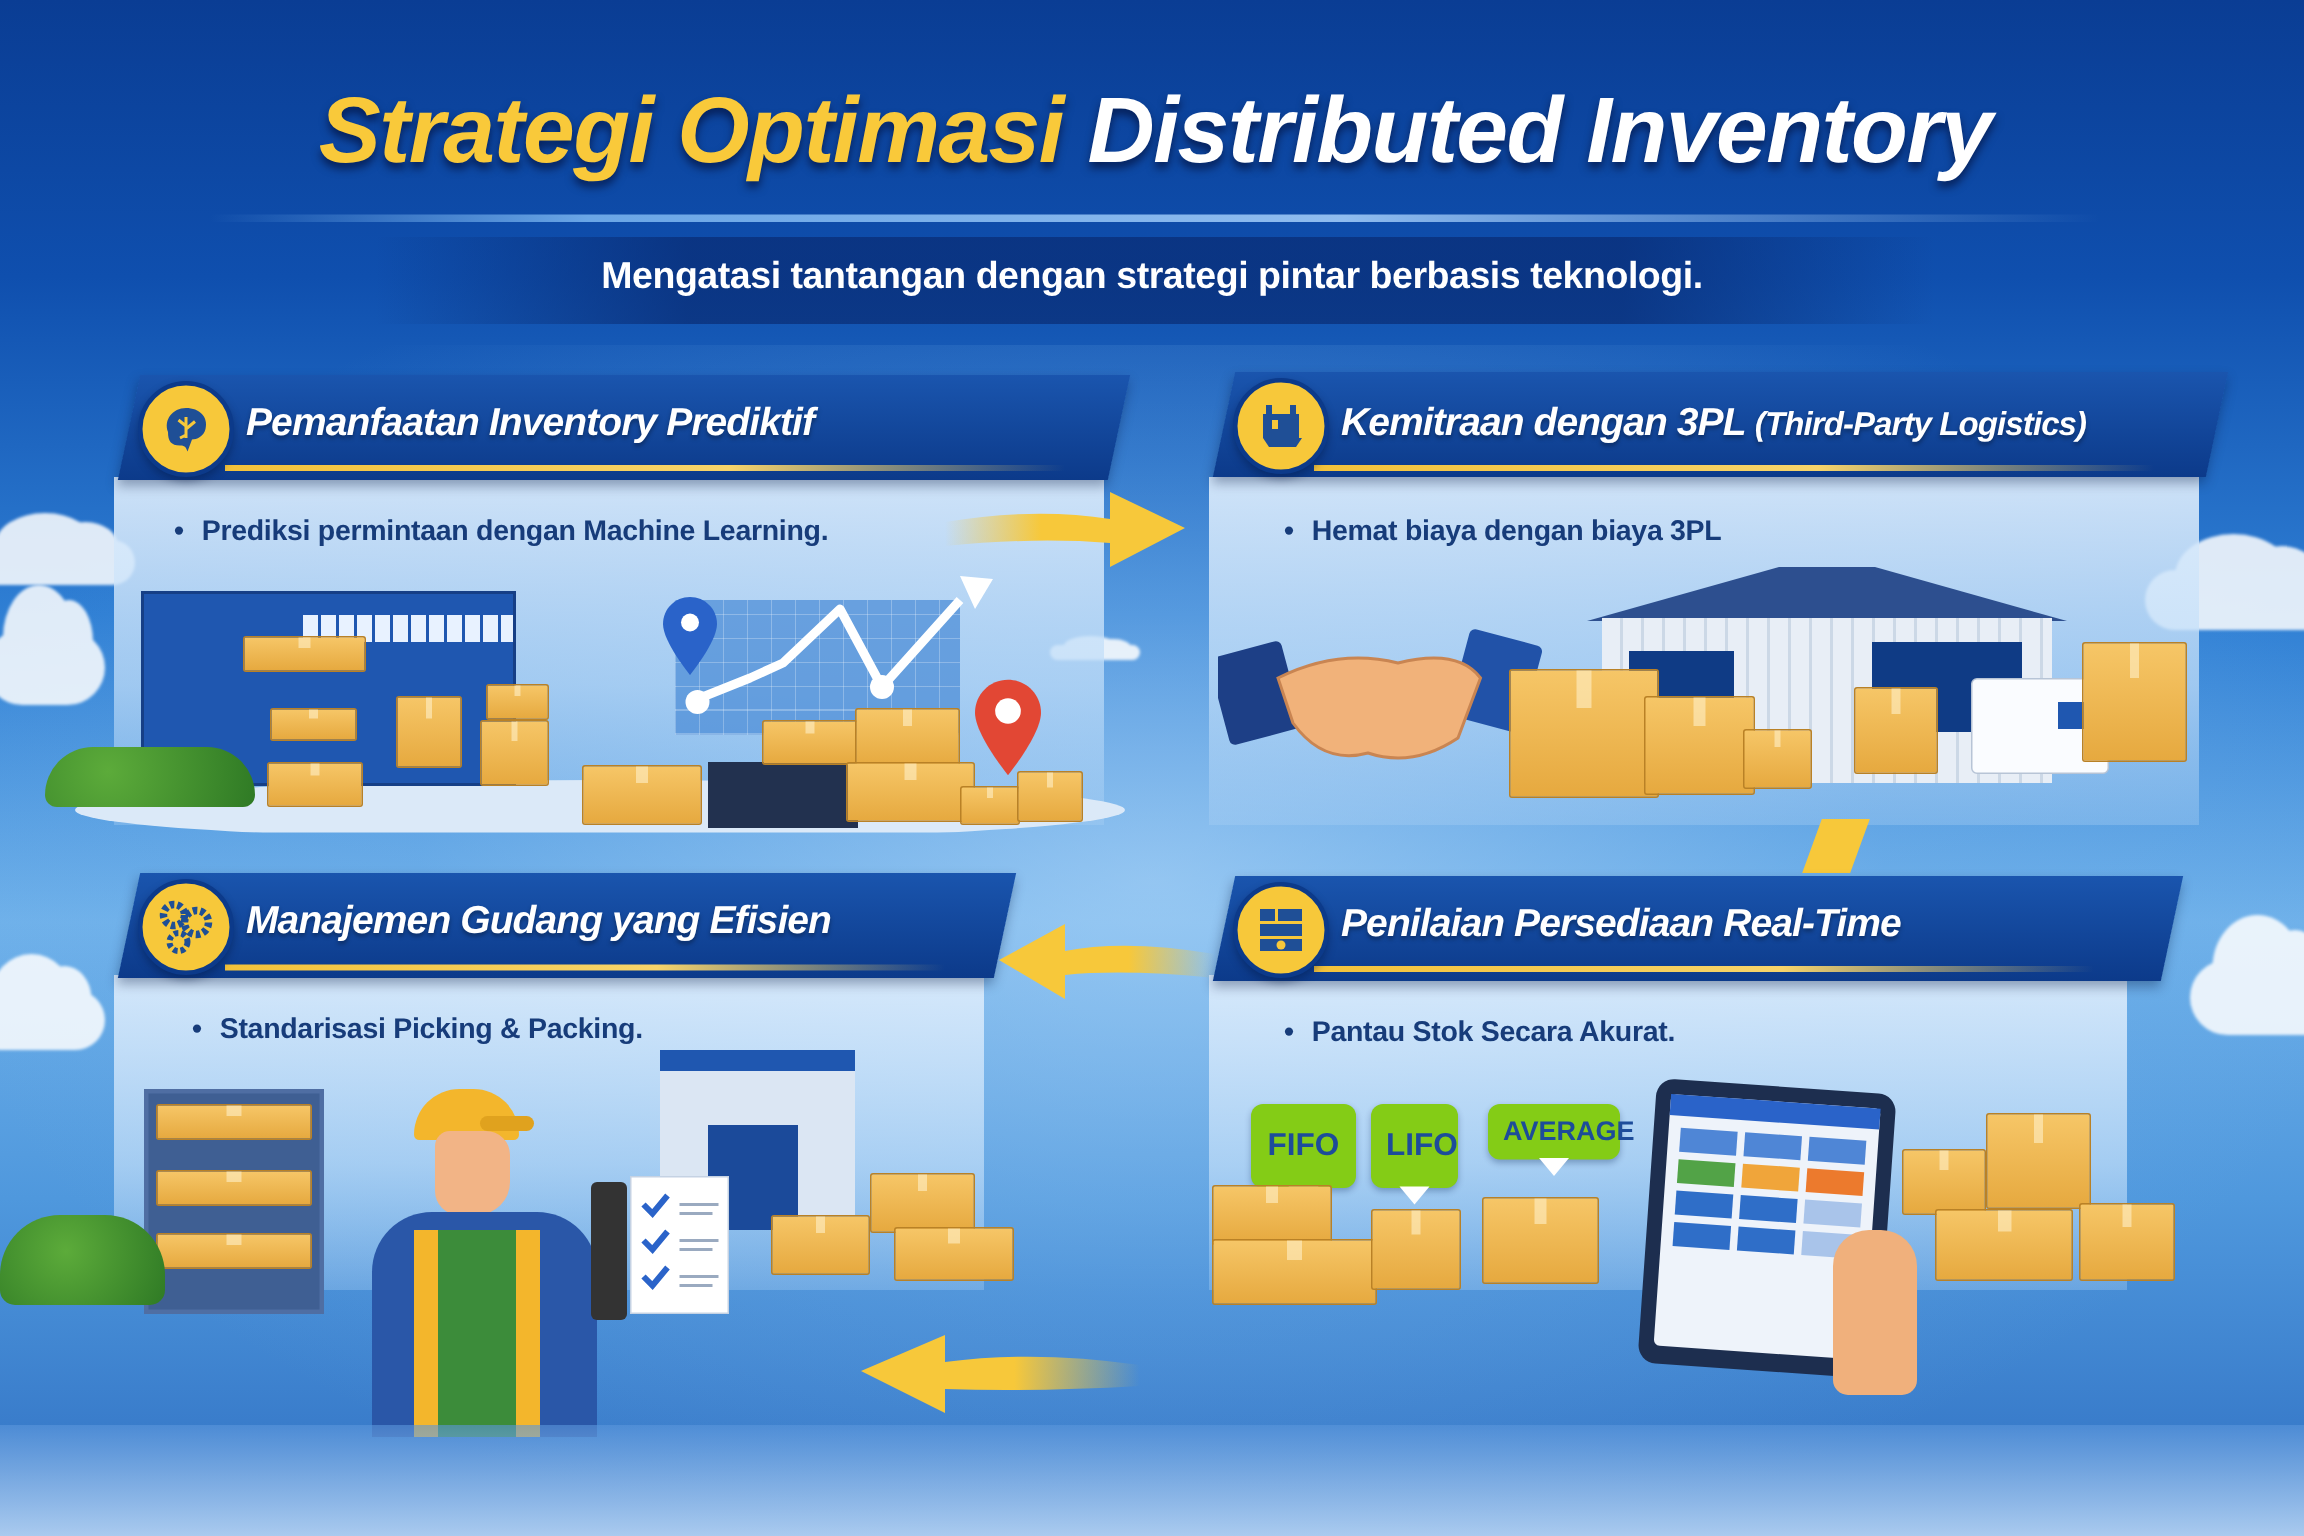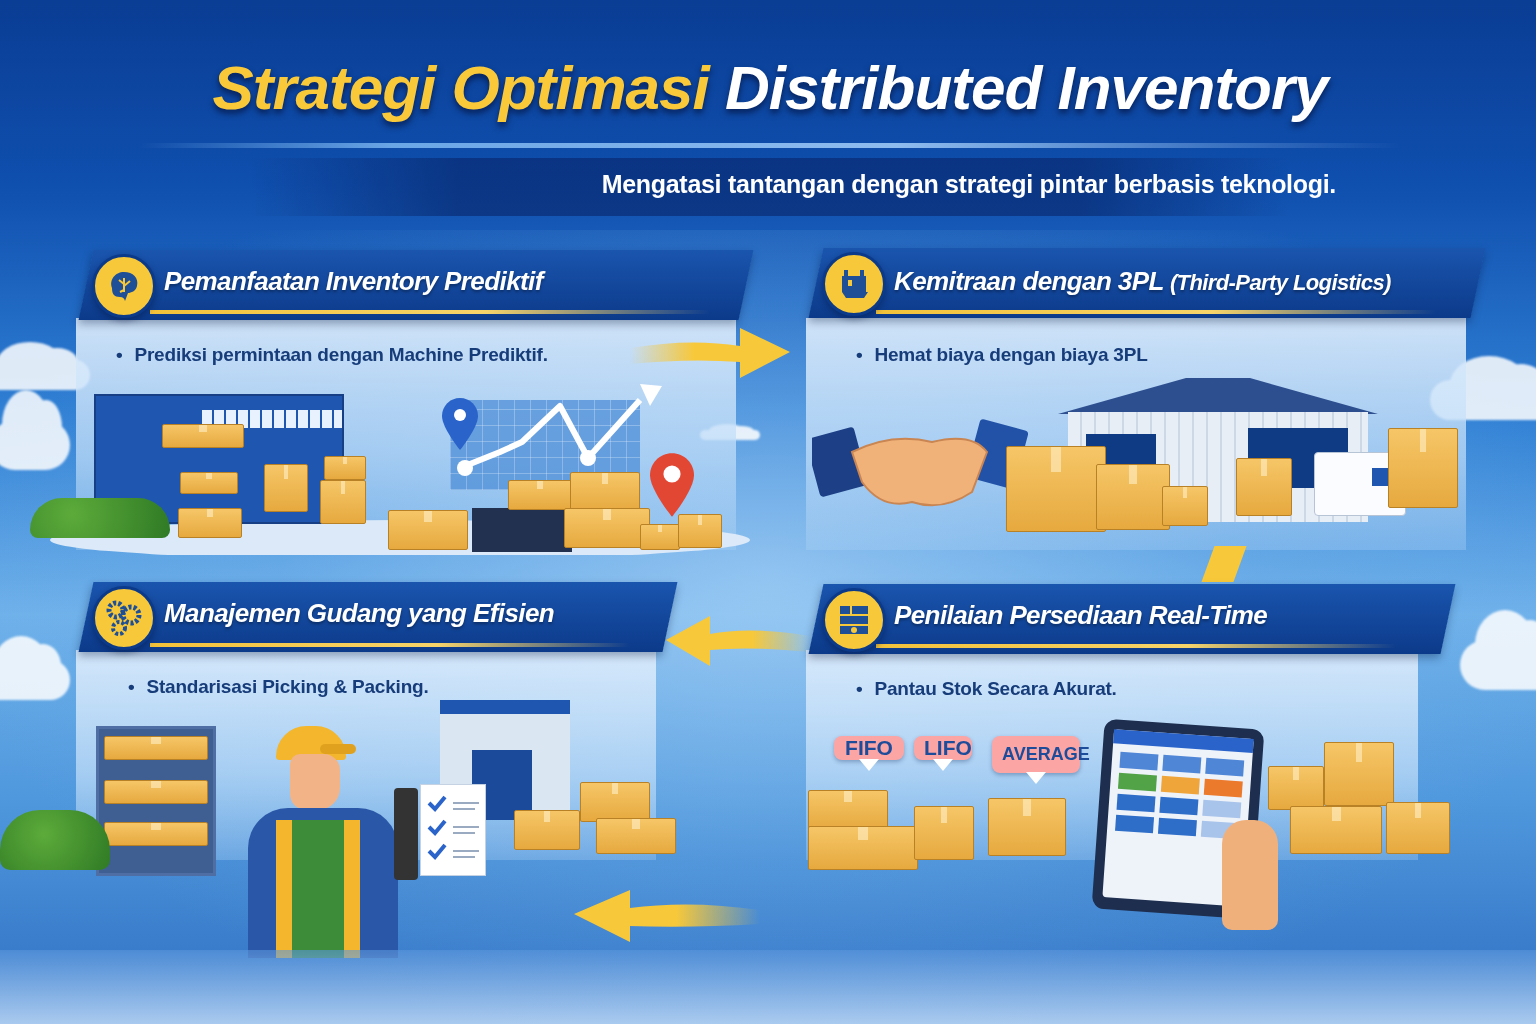--- a/index.html
+++ b/index.html
@@ -28,21 +28,21 @@
   .title .t-white { color: #ffffff; }
   .title-rule {
     position: absolute; left: 140px; top: 143px; width: 1260px; height: 5px;
     background: linear-gradient(90deg, rgba(120,170,230,0) 0%, #6aa6e6 20%, #8fbcef 60%, rgba(120,170,230,0) 100%);
   }
   .subtitle-band {
     position: absolute; left: 250px; top: 158px; width: 1040px; height: 58px;
     background: linear-gradient(90deg, rgba(8,40,110,0) 0%, rgba(8,40,110,0.65) 20%, rgba(8,40,110,0.65) 80%, rgba(8,40,110,0) 100%);
   }
   .subtitle {
-    position: absolute; left: 200px; top: 170px; width: 1136px; text-align: right;
+    position: absolute; left: 200px; top: 170px; width: 1136px; text-align: center;
     color: #ffffff; font-size: 25px; font-weight: bold; letter-spacing: -0.3px;
   }
 
   
   .panel { position: absolute; }
   .panel-body {
     position: absolute; background: linear-gradient(180deg, rgba(220,236,252,0.92) 0%, rgba(190,220,248,0.75) 60%, rgba(170,208,244,0.35) 100%);
   }
   .panel-header {
     position: absolute; height: 70px;
@@ -75,21 +75,21 @@
 
   
   .scene { position: absolute; overflow: hidden; }
   .box {
     position: absolute; background: linear-gradient(180deg, #f6c667 0%, #e6a93f 100%);
     border: 1px solid #b98126; border-radius: 2px;
   }
   .box::after { content: ""; position: absolute; left: 45%; top: 0; width: 10%; height: 30%; background: rgba(255,240,200,0.6); }
 
   .bubble {
-    position: absolute; background: #fca5a5; border-radius: 8px; padding: 0 10px;
+    position: absolute; background: #84cc16; border-radius: 8px; padding: 16px 10px;
     color: #1d4c9a; font-weight: bold; font-size: 21px; text-align: center;
     box-shadow: 0 2px 4px rgba(0,30,80,0.3);
   }
   .bubble::after {
     content: ""; position: absolute; left: 50%; bottom: -11px; margin-left: -10px;
     border-left: 10px solid transparent; border-right: 10px solid transparent; border-top: 12px solid #ffffff;
   }
   .ground {
     position: absolute; left: 0; top: 950px; width: 1536px; height: 74px;
     background: linear-gradient(180deg, rgba(90,150,220,0.6), rgba(200,225,250,0.8));
@@ -120,21 +120,21 @@
   <div class="panel-header" style="left:86px;top:250px;width:660px;"></div>
   <div class="panel-header-rule" style="left:150px;top:310px;width:560px;"></div>
   <div class="panel-icon" style="left:92px;top:254px;">
     <svg width="40" height="40" viewBox="0 0 40 40">
         <path d="M8 22c-3-8 3-16 12-16s15 6 13 14c-1 5-6 7-9 7l-3 8c-1-3-2-4-5-4-6 0-8-3-8-9z" fill="#1f4f96"></path>
         <path d="M20 12v14M20 18l-5-4M20 20l6-5M20 24l-4 2" stroke="#f7c83a" stroke-width="2" fill="none"></path>
       </svg>
   </div>
   <div class="panel-title" style="left:164px;top:266px;">Pemanfaatan Inventory Prediktif</div>
   <div class="panel-bullet" style="left:116px;top:344px;">
-    <span class="dot">•</span><span>Prediksi permintaan dengan Machine Prediktif.</span>
+    <span class="dot">•</span><span>Prediksi permintaan dengan Machine Learning.</span>
   </div>
 
   <div class="scene" style="left:30px;top:380px;width:720px;height:175px;">
     <div style="position:absolute;left:20px;top:140px;width:700px;height:40px;border-radius:50%;background:#dbe9f8;"></div>
     <div style="position:absolute;left:64px;top:14px;width:250px;height:130px;background:#1f57b0;border:2px solid #163f86;"></div>
     <div style="position:absolute;left:172px;top:30px;width:140px;height:18px;background:repeating-linear-gradient(90deg,#e8f2ff 0 10px,#1f57b0 10px 12px);"></div>
     <div class="box" style="left:132px;top:44px;width:82px;height:24px;"></div>
     <div class="box" style="left:150px;top:92px;width:58px;height:22px;"></div>
     <div class="box" style="left:148px;top:128px;width:64px;height:30px;"></div>
     <div class="box" style="left:234px;top:84px;width:44px;height:48px;"></div>

